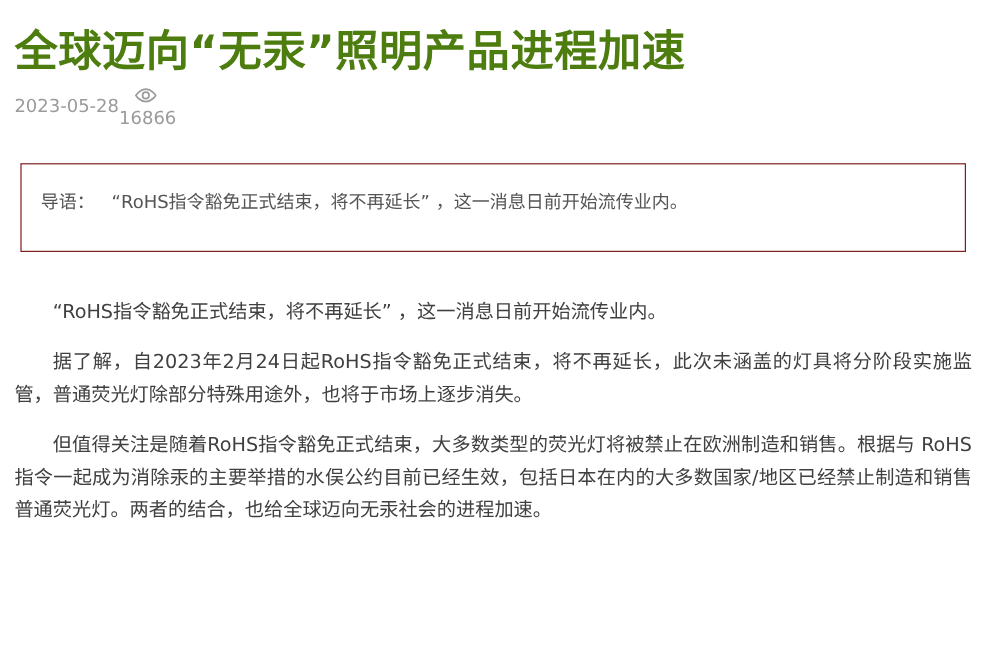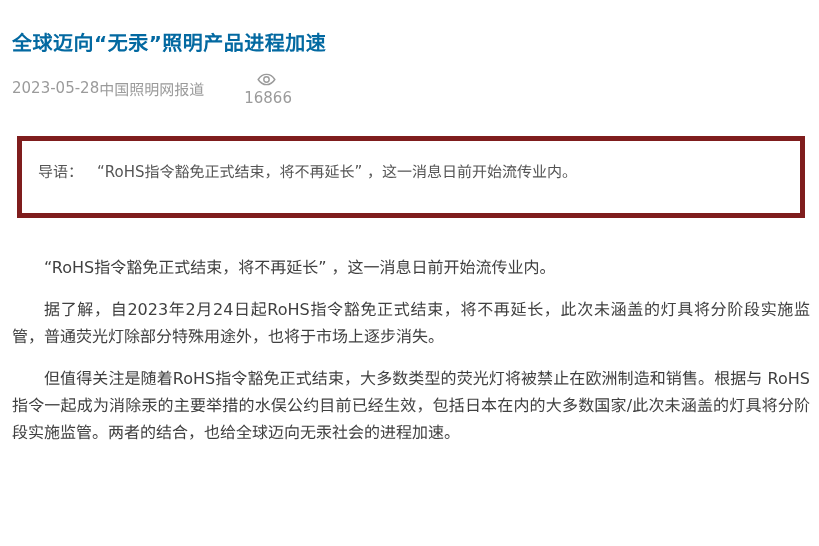--- a/index.html
+++ b/index.html
@@ -8,42 +8,42 @@
     width: 819px;
     height: 546px;
     background: #ffffff;
     font-family: "DejaVu Sans", "Liberation Sans", sans-serif;
     padding: 26px 9px 0 12px;
     overflow: hidden;
     position: relative;
   }
   .article-title {
     margin: 0;
-    font-size: 20px;
+    font-size: 36px;
     line-height: 35px;
     font-weight: 700;
-    color: #0369a1;
+    color: #4d7c0f;
     letter-spacing: 0.5px;
   }
   .meta-row {
     margin-top: 17px;
     display: flex;
     align-items: center;
     font-size: 15px;
     color: #9b9b9b;
     height: 20px;
   }
   .meta-date { }
   .meta-source { margin-right: 40px; }
   .meta-views { display: flex; align-items: center; flex-direction: column; }
   .eye-icon { display: inline-flex; margin-right: 3px; }
   .eye-icon svg { display: block; }
   .lead-box {
     margin: 38px 5px 0 5px;
-    border: 5px solid #7f1d1d;
+    border: 1px solid #7f1d1d;
     padding: 21px 16px 30px 16px;
     font-size: 15px;
     line-height: 21px;
     color: #555555;
     background: #ffffff;
   }
   .lead-label { margin-right: 14px; }
   .article-body {
     margin-top: 36px;
     padding-right: 0;
@@ -59,35 +59,34 @@
 </style>
 </head>
 <body>
 
 <div class="page">
 
   <h1 class="article-title">全球迈向“无汞”照明产品进程加速</h1>
 
   <div class="meta-row">
     <span class="meta-date">2023-05-28</span>
-    <span class="meta-source">中国照明网报道</span>
     <span class="meta-views">
       <span class="eye-icon">
         <svg width="19" height="19" viewBox="0 0 24 24" aria-hidden="true">
           <path d="M12 5.5C5.6 5.5 1.5 12 1.5 12S5.6 18.5 12 18.5 22.5 12 22.5 12 18.4 5.5 12 5.5z" fill="none" stroke="#9b9b9b" stroke-width="1.8"></path>
           <circle cx="12" cy="12" r="3.4" fill="none" stroke="#9b9b9b" stroke-width="1.8"></circle>
         </svg>
       </span>
       <span>16866</span>
     </span>
   </div>
 
   <div class="lead-box">
     <span class="lead-label">导语：</span><span>“RoHS指令豁免正式结束，将不再延长” ，这一消息日前开始流传业内。</span>
   </div>
 
   <div class="article-body">
     <p>“RoHS指令豁免正式结束，将不再延长” ，这一消息日前开始流传业内。</p>
     <p>据了解，自2023年2月24日起RoHS指令豁免正式结束，将不再延长，此次未涵盖的灯具将分阶段实施监管，普通荧光灯除部分特殊用途外，也将于市场上逐步消失。</p>
-    <p>但值得关注是随着RoHS指令豁免正式结束，大多数类型的荧光灯将被禁止在欧洲制造和销售。根据与 RoHS 指令一起成为消除汞的主要举措的水俣公约目前已经生效，包括日本在内的大多数国家/此次未涵盖的灯具将分阶段实施监管。两者的结合，也给全球迈向无汞社会的进程加速。</p>
+    <p>但值得关注是随着RoHS指令豁免正式结束，大多数类型的荧光灯将被禁止在欧洲制造和销售。根据与 RoHS 指令一起成为消除汞的主要举措的水俣公约目前已经生效，包括日本在内的大多数国家/地区已经禁止制造和销售普通荧光灯。两者的结合，也给全球迈向无汞社会的进程加速。</p>
   </div>
 
 </div>
 
 </body></html>

